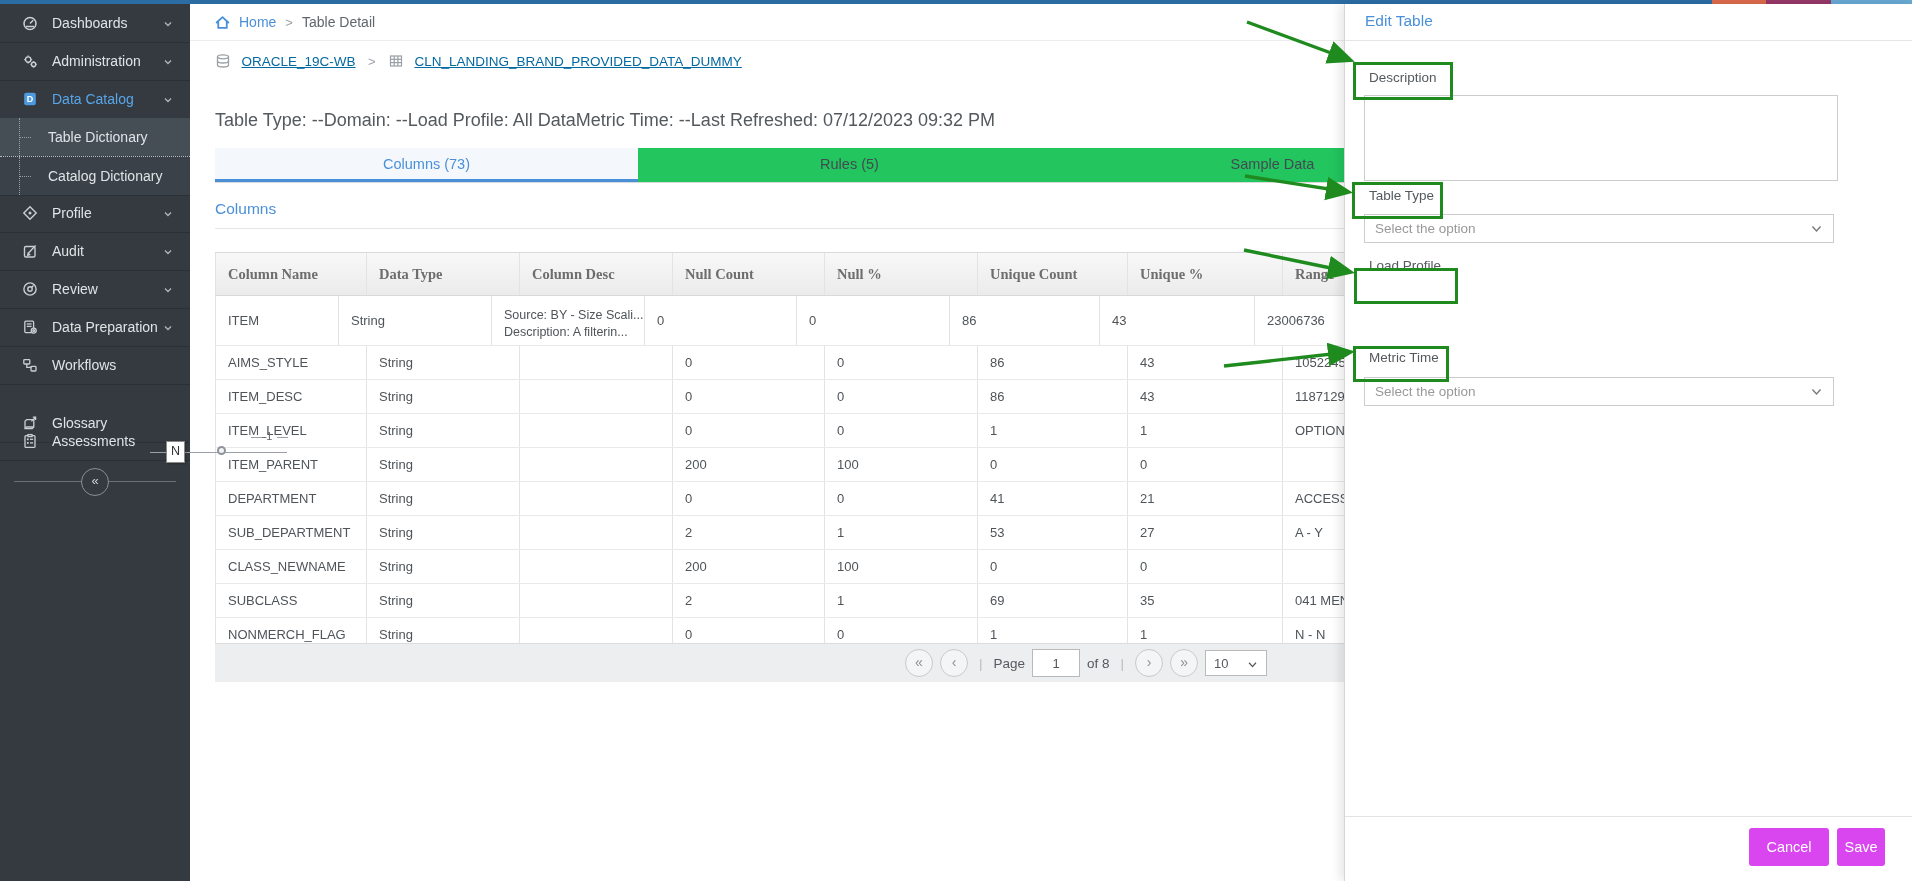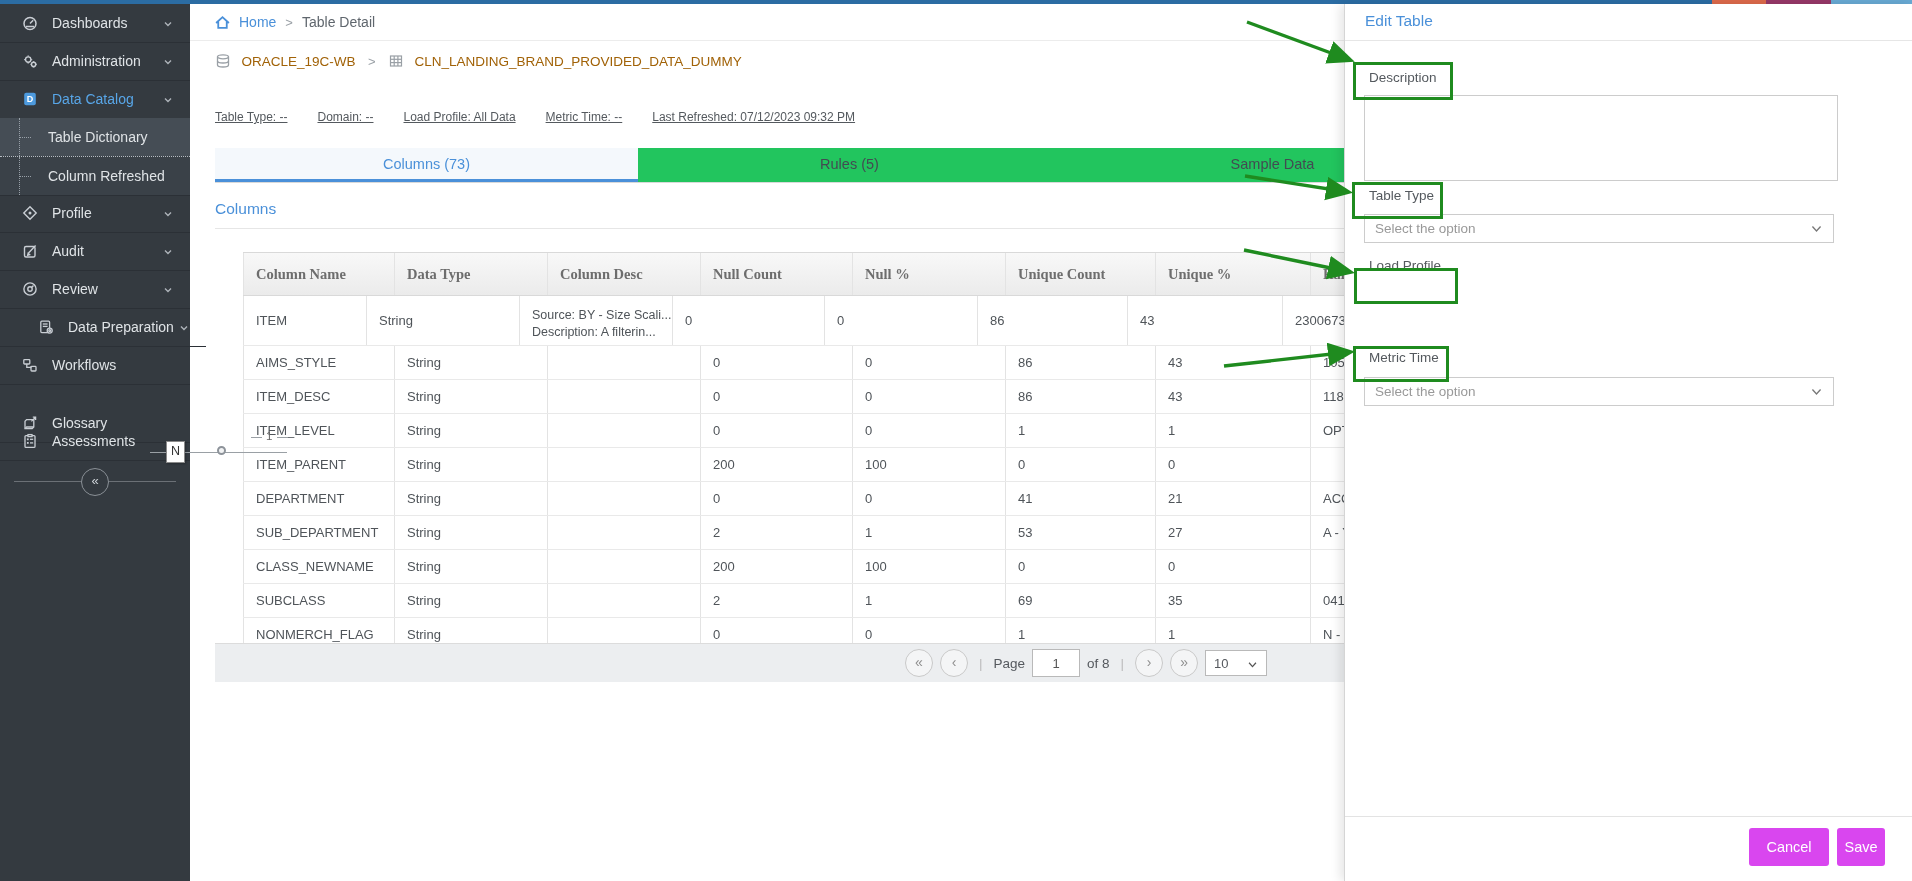--- a/index.html
+++ b/index.html
@@ -31,37 +31,37 @@
   .crumbbar{position:absolute;left:190px;top:4px;right:0;height:36px;background:#fff;
             border-bottom:1px solid #ececec;display:flex;align-items:center;z-index:1;}
   .crumbbar .bicon{width:17px;height:17px;margin-left:24px;margin-right:8px;}
   .link{color:#4a90d9;cursor:pointer;}
   .crumb-sep{color:#9aa0a6;margin:0 9px;font-size:13px;}
   .crumb-cur{color:#5f666d;font-size:14px;}
   .crumb-home{font-size:14px;}
   
   .titlerow{position:absolute;left:190px;top:52px;right:0;height:28px;}
   .t-ic{width:16px;height:16px;vertical-align:-3px;color:#9aa0a6;}
-  .tname{color:#a16207;font-size:13.5px;}
+  .tname{color:#0369a1;font-size:13.5px;text-decoration:underline;}
   .tsep{color:#9aa0a6;font-size:13px;margin:0 8px;}
   .comments{position:absolute;top:3px;left:1172px;display:flex;align-items:center;white-space:nowrap;}
   .comments .c-ic{width:18px;height:18px;color:#4a90d9;margin-right:8px;}
   .comments .vlink{color:#4a90d9;font-size:14.5px;cursor:pointer;}
   .comments .pipe{color:#c7c7c7;margin:0 13px;}
   .comments .endo{color:#555b61;font-size:14.5px;cursor:pointer;}
-  .metarow{position:absolute;left:215px;top:110px;display:flex;gap:30px;font-size:12px;color:#54595e;white-space:nowrap;text-decoration:underline;}
+  .metarow{position:absolute;left:215px;top:110px;display:flex;font-size:18px;color:#54595e;white-space:nowrap;}
   
   .tabbar{position:absolute;left:215px;top:148px;width:1269px;height:34px;display:flex;
           border-bottom:1px solid #d9d9d9;}
   .tab{width:423px;text-align:center;line-height:33px;font-size:14.5px;color:#434b52;cursor:pointer;background:#22c55e;}
   .tab.active{background:#f4f8fc;color:#4a90d9;border-bottom:3px solid #4a90d9;box-sizing:border-box;}
   .sec-title{position:absolute;left:215px;top:200px;color:#4a90d9;font-size:15.5px;}
   .sec-hr{position:absolute;left:215px;top:228px;width:1245px;border-top:1px solid #e6e6e6;}
   
-  .dtable{position:absolute;left:215px;top:252px;width:1245px;margin-left:28px;}
+  .dtable{position:absolute;left:215px;top:252px;width:1245px;}
   .trow{display:flex;border-bottom:1px solid #e9e9e9;}
   .thead{background:linear-gradient(#f8f8f8,#ebebeb);border-top:1px solid #d9d9d9;border-bottom:1px solid #d9d9d9;height:42px;}
   .thead .cell{font-family:"Liberation Serif",serif;font-weight:bold;color:#6d6d6d;font-size:14.5px;
                display:flex;align-items:center;}
   .cell{box-sizing:border-box;padding-left:12px;border-right:1px solid #e3e3e3;overflow:hidden;white-space:nowrap;}
   .cell:first-child{border-left:1px solid #e3e3e3;}
   .brow{height:33px;font-size:13px;color:#4f5459;}
   .brow .cell{display:flex;align-items:center;}
   .brow.tall{height:49px;}
   .desc2{display:block;line-height:17px;font-size:12.5px;padding-top:7px;}
@@ -157,21 +157,21 @@
           </svg></span>
       </div>
       <div class="side-item side-sub sel" style="top: 114px;">
         <span class="tree"></span>
         <span class="stub"></span>
         <span class="slabel">Table Dictionary</span>
       </div>
       <div class="side-item side-sub dotted-top" style="top: 152px;">
         <span class="tree"></span>
         <span class="stub"></span>
-        <span class="slabel">Column Refreshed</span>
+        <span class="slabel">Catalog Dictionary</span>
       </div>
       <div class="side-item" style="top: 190px;">
         <span class="sicon"><svg viewBox="0 0 16 16" fill="none" stroke="currentColor" stroke-width="1.4">
             <path d="M8 1.8 L14.2 8 L8 14.2 L1.8 8 Z"></path>
             <circle cx="8" cy="8" r="1.5" fill="currentColor" stroke="none"></circle>
           </svg></span>
         <span>Profile</span>
         <span class="chev"><svg viewBox="0 0 16 16" fill="none" stroke="currentColor" stroke-width="1.8">
             <polyline points="4,6 8,10 12,6"></polyline>
           </svg></span>
@@ -191,21 +191,21 @@
         <span class="sicon"><svg viewBox="0 0 16 16" fill="none" stroke="currentColor" stroke-width="1.4">
             <rect x="2.5" y="3.5" width="10.5" height="10.5" rx="1.5"></rect>
             <path d="M6.5 10 L13.6 2.6"></path>
             <path d="M6.2 10.3 l-.5 1.9 1.9-.5z" fill="currentColor"></path>
           </svg></span>
         <span>Audit</span>
         <span class="chev"><svg viewBox="0 0 16 16" fill="none" stroke="currentColor" stroke-width="1.8">
             <polyline points="4,6 8,10 12,6"></polyline>
           </svg></span>
       </div>
-      <div class="side-item" style="top: 304px; padding-left: 16px;">
+      <div class="side-item" style="top: 304px;">
         <span class="sicon"><svg viewBox="0 0 16 16" fill="none" stroke="currentColor" stroke-width="1.3">
             <rect x="2.8" y="2.2" width="8.8" height="11.4" rx="1"></rect>
             <line x1="4.8" y1="5" x2="9.6" y2="5"></line>
             <line x1="4.8" y1="7.4" x2="9.6" y2="7.4"></line>
             <circle cx="11.7" cy="11.6" r="2.5" fill="#343a40"></circle>
             <circle cx="11.7" cy="11.6" r="0.9"></circle>
           </svg></span>
         <span>Data Preparation</span>
         <span class="chev"><svg viewBox="0 0 16 16" fill="none" stroke="currentColor" stroke-width="1.8">
             <polyline points="4,6 8,10 12,6"></polyline>

